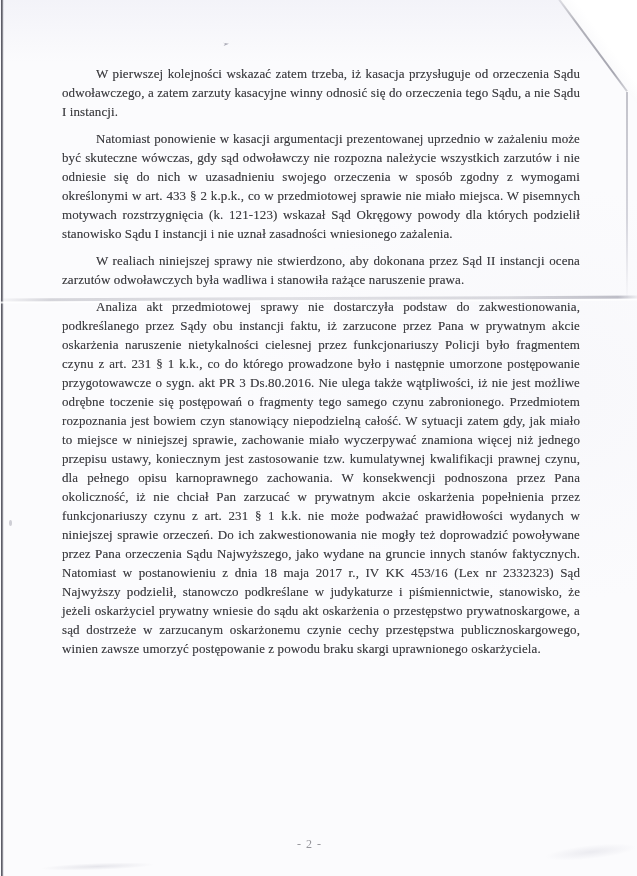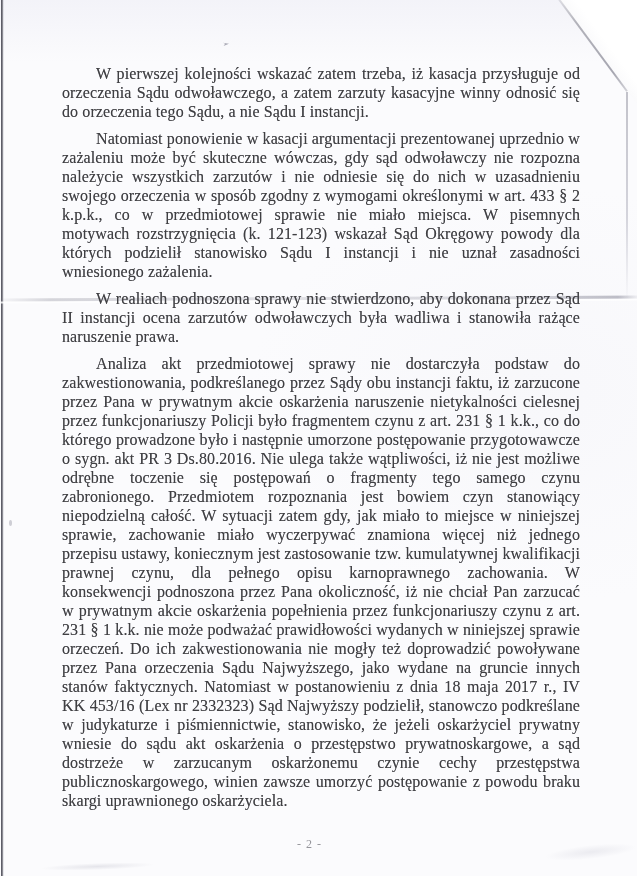--- a/index.html
+++ b/index.html
@@ -64,21 +64,21 @@
     position: absolute; left: 0; top: 300px; width: 100%; height: 2px;
     background: rgba(255,255,255,0.8);
     transform: rotate(-0.25deg);
   }
   
   .content {
     position: absolute; left: 62px; top: 64px; width: 518px;
   }
   .content p {
     margin: 0 0 8px 0;
-    font-size: 16px;
+    font-size: 13px;
     line-height: 19px;
     color: #3f3f42;
     text-align: justify;
     text-indent: 34px;
     letter-spacing: 0.1px;
     text-shadow: 0 0 0.5px rgba(70,70,80,0.55);
   }
   .page-number {
     position: absolute; top: 837px; left: 0; width: 100%;
     text-align: center;
@@ -127,19 +127,19 @@
   <div class="crease"></div>
 
   <div class="speck-a"></div>
   <div class="speck-b"></div>
   <div class="smudge-bottom-left"></div>
   <div class="smudge-bottom-right"></div>
 
   <div class="content">
     <p>W pierwszej kolejności wskazać zatem trzeba, iż kasacja przysługuje od orzeczenia Sądu odwoławczego, a zatem zarzuty kasacyjne winny odnosić się do orzeczenia tego Sądu, a nie Sądu I instancji.</p>
     <p>Natomiast ponowienie w kasacji argumentacji prezentowanej uprzednio w zażaleniu może być skuteczne wówczas, gdy sąd odwoławczy nie rozpozna należycie wszystkich zarzutów i nie odniesie się do nich w uzasadnieniu swojego orzeczenia w sposób zgodny z wymogami określonymi w art. 433 § 2 k.p.k., co w przedmiotowej sprawie nie miało miejsca. W pisemnych motywach rozstrzygnięcia (k. 121-123) wskazał Sąd Okręgowy powody dla których podzielił stanowisko Sądu I instancji i nie uznał zasadności wniesionego zażalenia.</p>
-    <p>W realiach podnoszona sprawy nie stwierdzono, aby dokonana przez Sąd II instancji ocena zarzutów odwoławczych była wadliwa i stanowiła rażące naruszenie prawa.</p>
+    <p>W realiach niniejszej sprawy nie stwierdzono, aby dokonana przez Sąd II instancji ocena zarzutów odwoławczych była wadliwa i stanowiła rażące naruszenie prawa.</p>
     <p>Analiza akt przedmiotowej sprawy nie dostarczyła podstaw do zakwestionowania, podkreślanego przez Sądy obu instancji faktu, iż zarzucone przez Pana w prywatnym akcie oskarżenia naruszenie nietykalności cielesnej przez funkcjonariuszy Policji było fragmentem czynu z art. 231 § 1 k.k., co do którego prowadzone było i następnie umorzone postępowanie przygotowawcze o sygn. akt PR 3 Ds.80.2016. Nie ulega także wątpliwości, iż nie jest możliwe odrębne toczenie się postępowań o fragmenty tego samego czynu zabronionego. Przedmiotem rozpoznania jest bowiem czyn stanowiący niepodzielną całość. W sytuacji zatem gdy, jak miało to miejsce w niniejszej sprawie, zachowanie miało wyczerpywać znamiona więcej niż jednego przepisu ustawy, koniecznym jest zastosowanie tzw. kumulatywnej kwalifikacji prawnej czynu, dla pełnego opisu karnoprawnego zachowania. W konsekwencji podnoszona przez Pana okoliczność, iż nie chciał Pan zarzucać w prywatnym akcie oskarżenia popełnienia przez funkcjonariuszy czynu z art. 231 § 1 k.k. nie może podważać prawidłowości wydanych w niniejszej sprawie orzeczeń. Do ich zakwestionowania nie mogły też doprowadzić powoływane przez Pana orzeczenia Sądu Najwyższego, jako wydane na gruncie innych stanów faktycznych. Natomiast w postanowieniu z dnia 18 maja 2017 r., IV KK 453/16 (Lex nr 2332323) Sąd Najwyższy podzielił, stanowczo podkreślane w judykaturze i piśmiennictwie, stanowisko, że jeżeli oskarżyciel prywatny wniesie do sądu akt oskarżenia o przestępstwo prywatnoskargowe, a sąd dostrzeże w zarzucanym oskarżonemu czynie cechy przestępstwa publicznoskargowego, winien zawsze umorzyć postępowanie z powodu braku skargi uprawnionego oskarżyciela.</p>
   </div>
 
   <div class="page-number">- 2 -</div>
 
 </div>
 
 </body></html>

